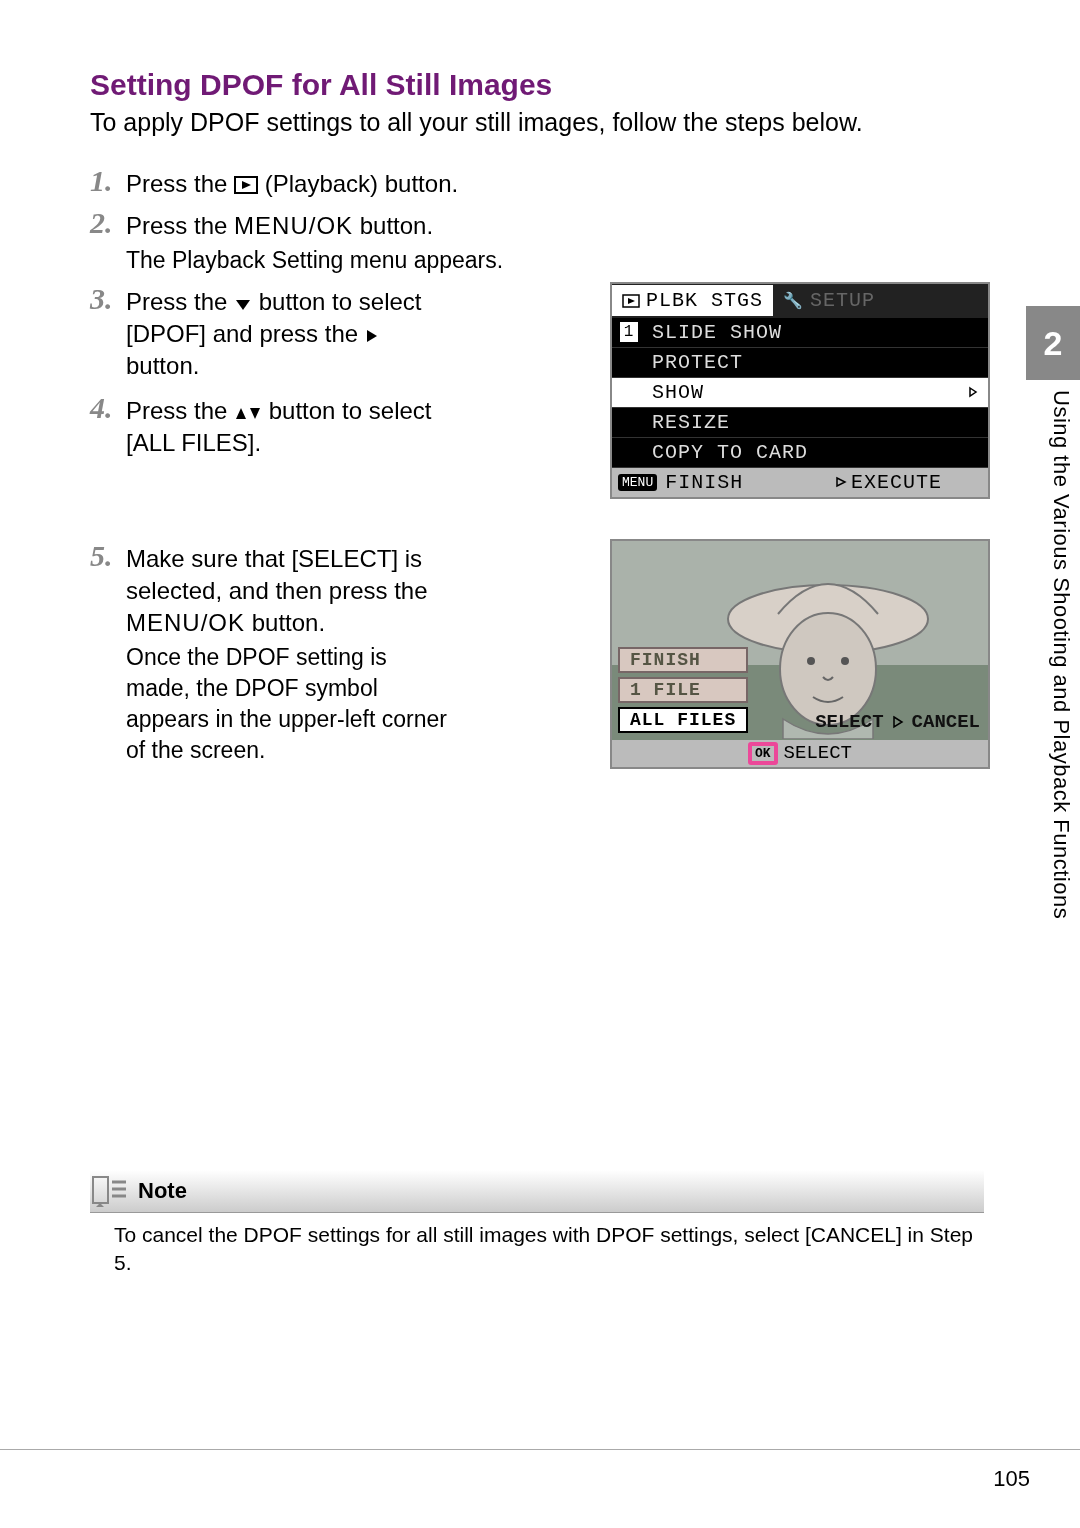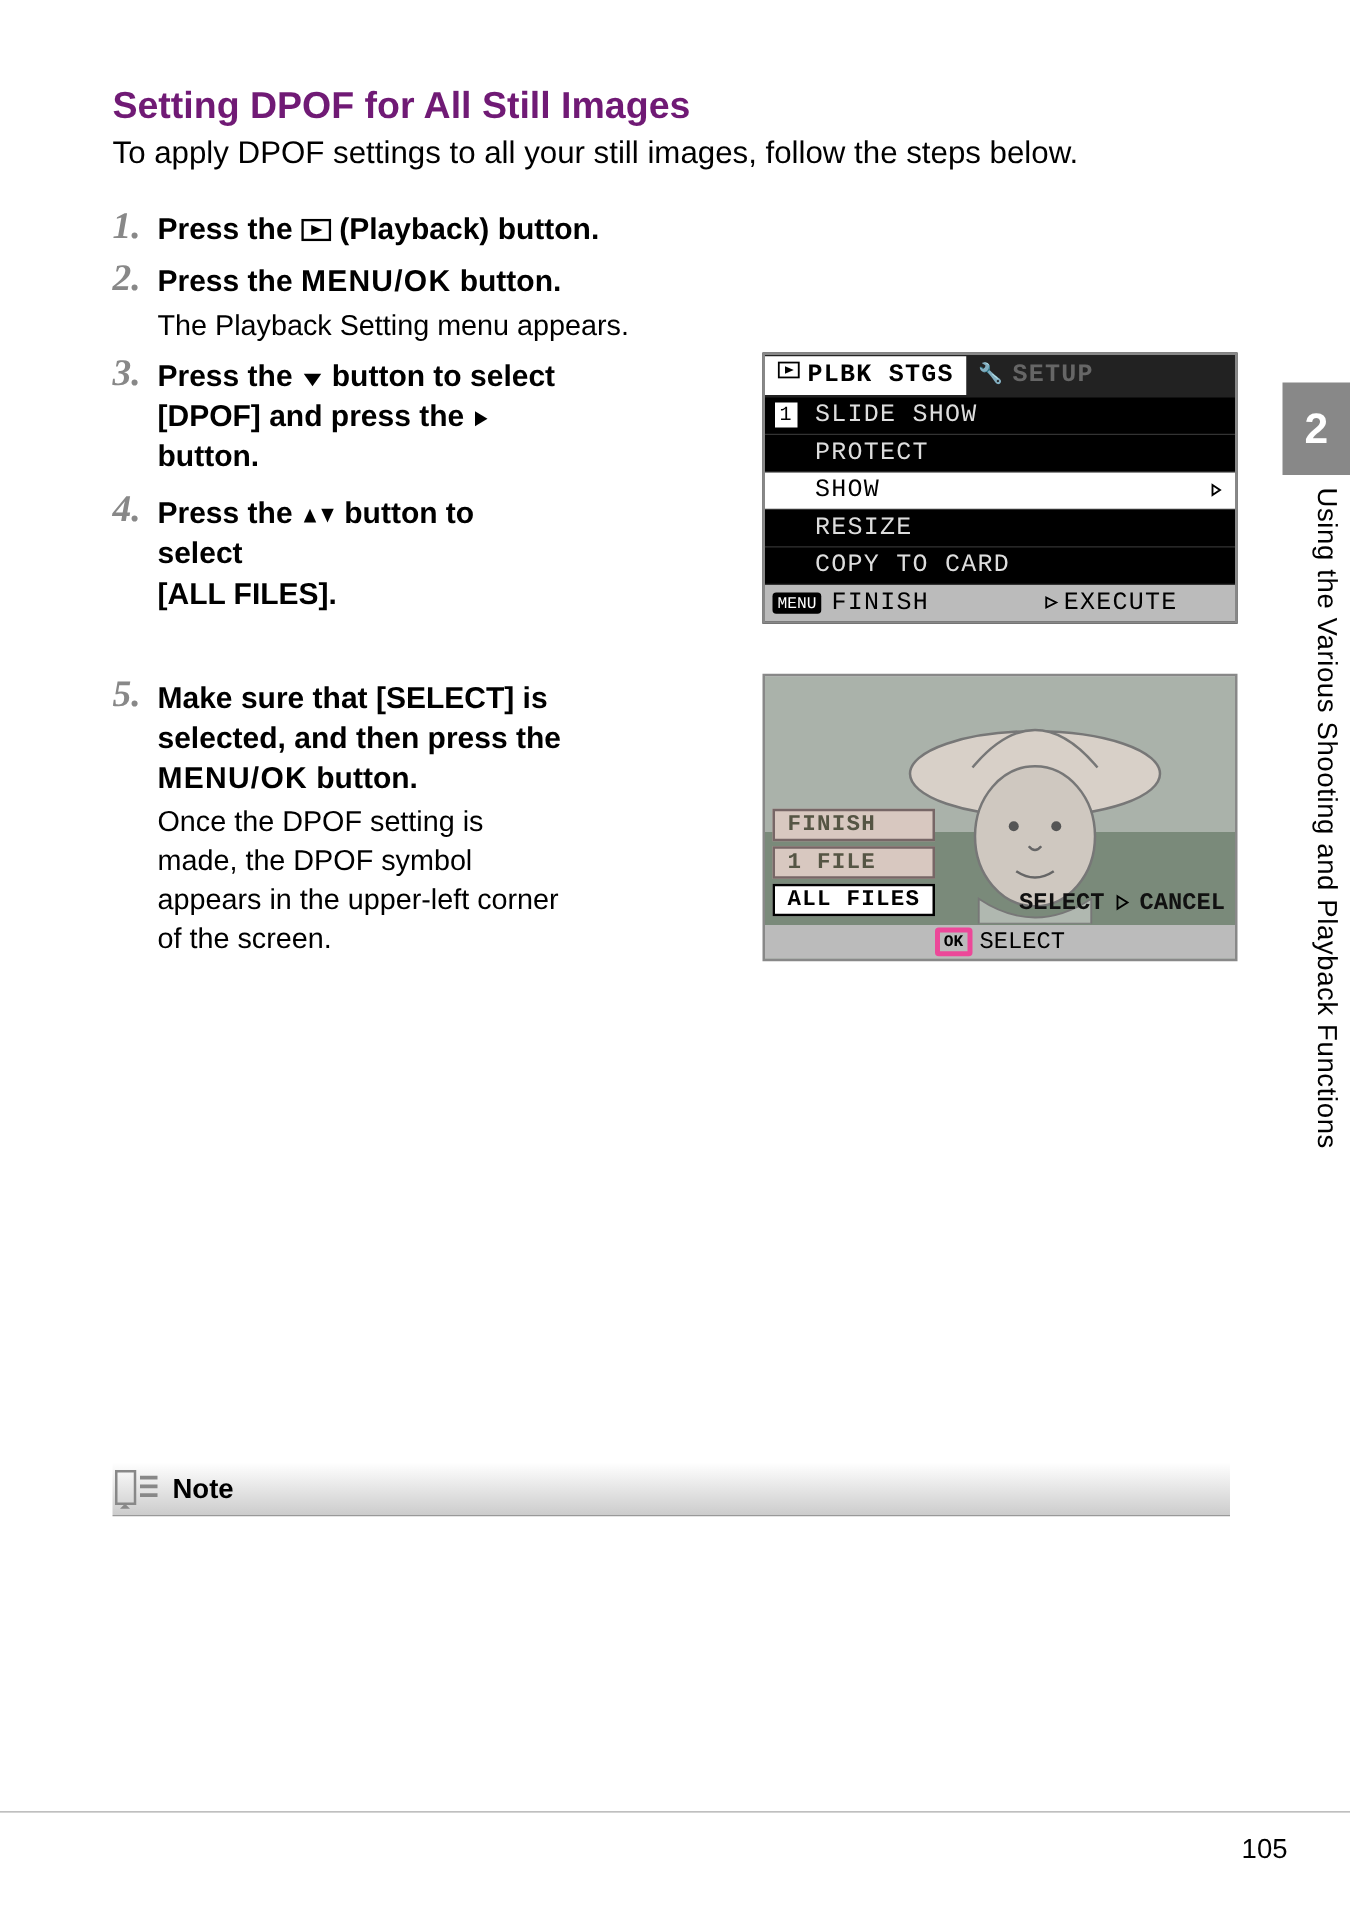--- a/index.html
+++ b/index.html
@@ -38,21 +38,21 @@
     font-weight: bold;
     font-style: italic;
     font-size: 30px;
     width: 36px;
     flex-shrink: 0;
     line-height: 1.1;
     font-family: Georgia, 'Times New Roman', serif;
   }
   .step-body { flex: 1; padding-top: 4px; }
   .step-title {
-    font-weight: bold;
+    font-weight: normal;
     font-size: 24px;
     line-height: 1.35;
   }
   .step-desc {
     font-size: 23px;
     line-height: 1.35;
     margin-top: 2px;
   }
   .row { display: flex; gap: 20px; align-items: flex-start; }
   .left-col { flex: 0 0 360px; }
@@ -72,22 +72,22 @@
   }
   .cam-tabs {
     display:flex;
     background:#222;
     height:34px;
     align-items:center;
   }
   .cam-tab {
     padding: 4px 10px;
     display:flex;
+    align-items:center;
     gap:6px;
-    font-weight:bold;
   }
   .cam-tab.active { background:#fff; color:#000; }
   .cam-tab.inactive { color:#666; }
   .cam-list { }
   .cam-item {
     display:flex;
     align-items:center;
     padding: 3px 14px 3px 40px;
     position:relative;
     border-bottom:1px solid #333;
@@ -399,18 +399,19 @@
     <div class="note-header">
       <svg class="note-icon" viewBox="0 0 40 34">
         <rect x="3" y="3" width="15" height="26" fill="none" stroke="#888" stroke-width="2"></rect>
         <polygon points="10,29 6,33 14,33" fill="#888"></polygon>
         <line x1="22" y1="8" x2="36" y2="8" stroke="#888" stroke-width="3"></line>
         <line x1="22" y1="15" x2="36" y2="15" stroke="#888" stroke-width="3"></line>
         <line x1="22" y1="22" x2="36" y2="22" stroke="#888" stroke-width="3"></line>
       </svg>
       <span class="note-label">Note</span>
     </div>
+    <div class="note-body">To cancel the DPOF settings for all still images with DPOF settings, select [CANCEL] in Step 5.</div>
   </div>
 
   <div class="footer-line"></div>
   <div class="page-number">105</div>
 
 </div>
 
 </body></html>

